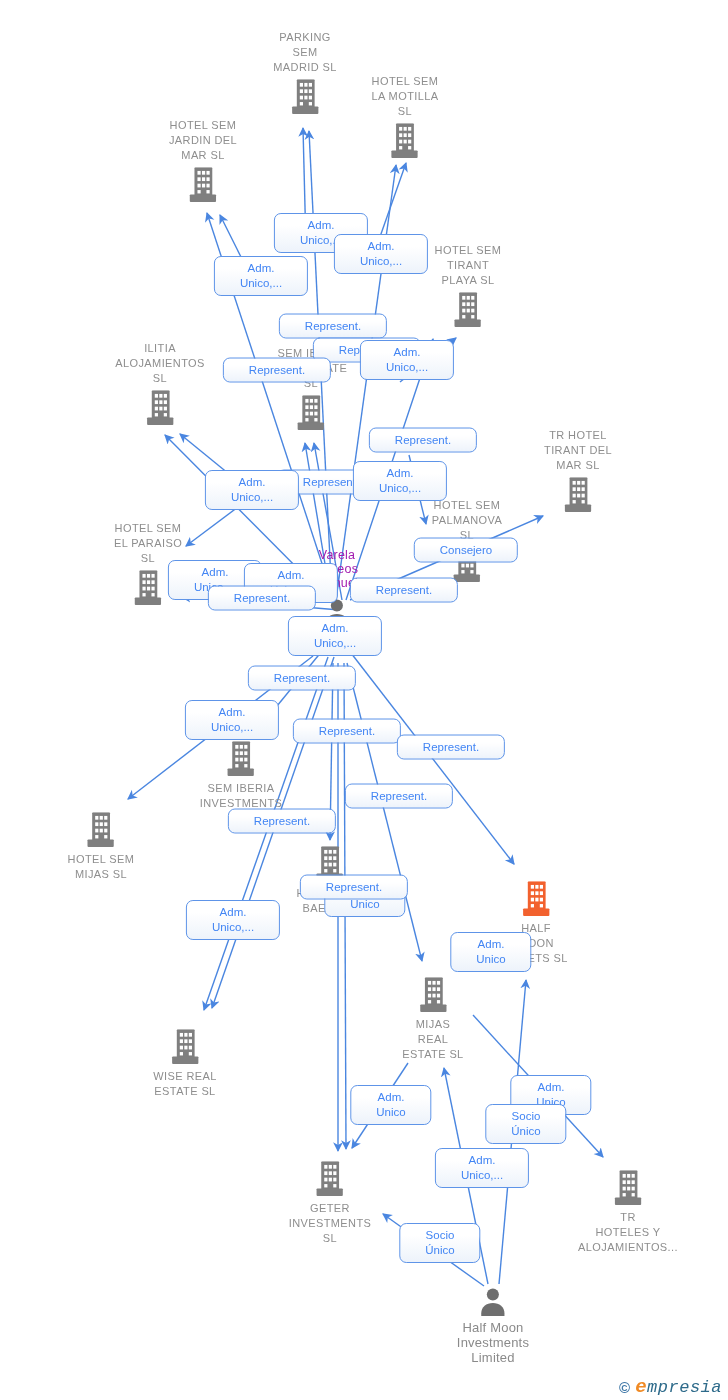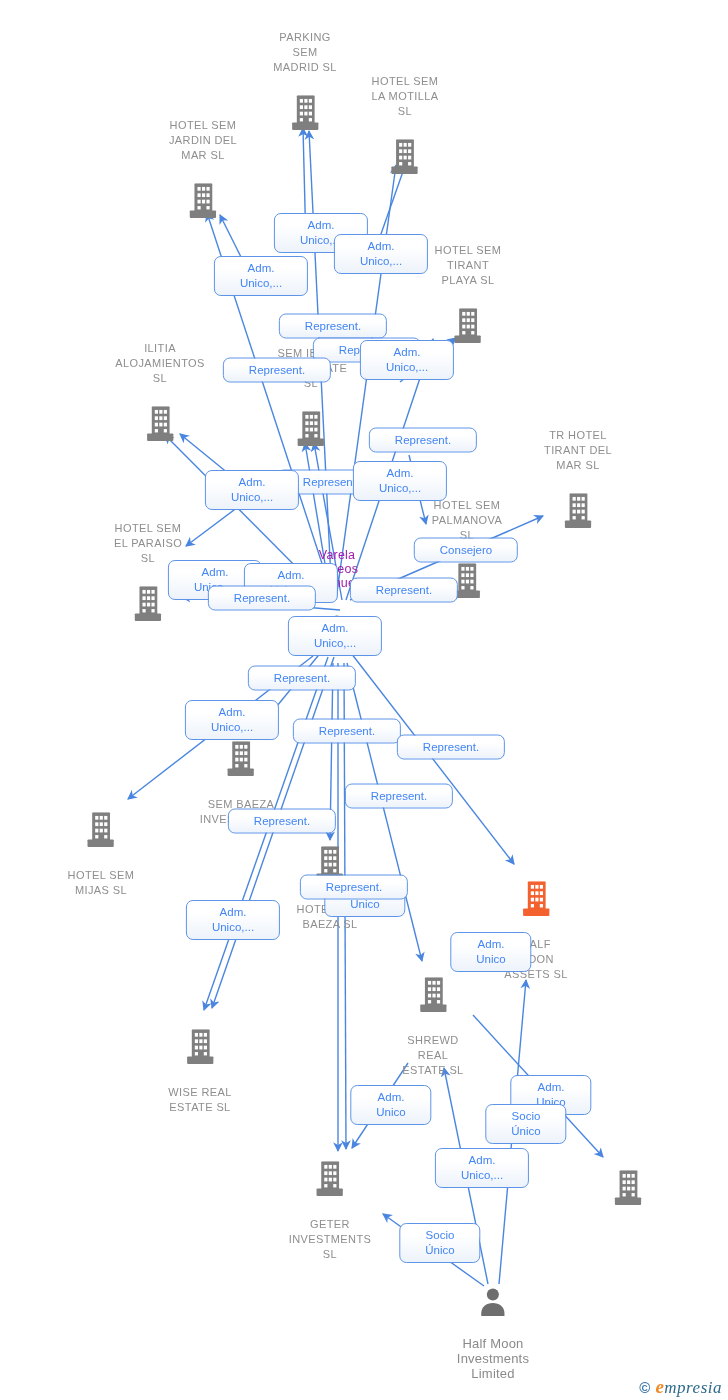--- a/index.html
+++ b/index.html
@@ -1,36 +1,36 @@
 <!DOCTYPE html>
 <html><head>
 <meta charset="utf-8">
 <style>
   html,body{margin:0;padding:0;background:#fff;}
   #canvas{position:relative;width:728px;height:1400px;background:#fff;overflow:hidden;
           font-family:"Liberation Sans",sans-serif;}
   .edges{position:absolute;left:0;top:0;z-index:1;}
   .node{position:absolute;transform:translateX(-50%);display:flex;flex-direction:column;
-        align-items:center;gap:20px;z-index:2;}
+        align-items:center;gap:4px;z-index:2;}
   .nlabel{font-size:11px;line-height:15px;color:#8e8e8e;letter-spacing:.4px;
           text-align:center;white-space:pre-line;}
   .vlabel{font-size:12.5px;line-height:14px;color:#a21caf;letter-spacing:.2px;
           text-align:center;white-space:pre-line;}
   .plabel{font-size:13px;line-height:15px;color:#8a8a8a;letter-spacing:.2px;
           text-align:center;white-space:pre-line;}
   .icon-gray{color:#7f7f7f;}
   .icon-orange{color:#f2612e;}
   .icon-person{color:#6e6e6e;}
   .ebox{position:absolute;transform:translate(-50%,-50%);z-index:3;
         font-size:11.5px;line-height:15px;color:#4285f4;text-align:center;
         white-space:pre-line;background:linear-gradient(180deg,#ffffff 30%,#edf3fb 100%);
         border:1.4px solid #5e94e8;border-radius:7px;padding:4px 25px;margin-left:15px;}
   .logo{position:absolute;right:6px;bottom:2px;z-index:4;display:flex;align-items:center;gap:5px;}
   .logo .cop{font-size:15px;color:#4179a8;font-weight:bold;}
-  .logo .brand{font-family:Liberation Serif, serif;font-style:italic;font-size:17px;
+  .logo .brand{font-family:Liberation Mono, monospace;font-style:italic;font-size:17px;
                color:#2d6a8a;letter-spacing:.5px;text-align:center;}
   .logo .brand .e{color:#f08a24;font-weight:bold;font-size:19px;}
 </style>
 </head>
 <body>
 
 <div id="canvas">
 
   <svg style="position:absolute;width:0;height:0" aria-hidden="true">
     <defs>
@@ -177,21 +177,21 @@
 Manuel</div>
     <svg class="icon-person" width="26" height="28" viewBox="0 0 28 30" style="margin-top:5px">
         <use href="#person"></use>
       </svg>
   </div>
 
   <div class="node" style="left:241px;top:741px">
     <svg class="icon-gray" width="30" height="36" viewBox="0 0 32 38">
         <use href="#bldg"></use>
       </svg>
-    <div class="nlabel">SEM BAEZA
+    <div class="nlabel">SEM IBERIA
 INVESTMENTS</div>
   </div>
   <div class="node" style="left:101px;top:812px">
     <svg class="icon-gray" width="30" height="36" viewBox="0 0 32 38">
         <use href="#bldg"></use>
       </svg>
     <div class="nlabel">HOTEL SEM
 MIJAS  SL</div>
   </div>
   <div class="node" style="left:330px;top:846px">
@@ -206,43 +206,46 @@
         <use href="#bldg"></use>
       </svg>
     <div class="nlabel">HALF
 MOON
 ASSETS  SL</div>
   </div>
   <div class="node" style="left:433px;top:977px">
     <svg class="icon-gray" width="30" height="36" viewBox="0 0 32 38">
         <use href="#bldg"></use>
       </svg>
-    <div class="nlabel">SHREWD
+    <div class="nlabel">MIJAS
 REAL
 ESTATE  SL</div>
   </div>
-  <div class="node" style="left:200px;top:1029px">
+  <div class="node" style="left:185px;top:1029px">
     <svg class="icon-gray" width="30" height="36" viewBox="0 0 32 38">
         <use href="#bldg"></use>
       </svg>
     <div class="nlabel">WISE REAL
 ESTATE  SL</div>
   </div>
   <div class="node" style="left:330px;top:1161px">
     <svg class="icon-gray" width="30" height="36" viewBox="0 0 32 38">
         <use href="#bldg"></use>
       </svg>
     <div class="nlabel">GETER
 INVESTMENTS
 SL</div>
   </div>
   <div class="node" style="left:628px;top:1170px">
     <svg class="icon-gray" width="30" height="36" viewBox="0 0 32 38">
         <use href="#bldg"></use>
       </svg>
+    <div class="nlabel">TR
+HOTELES Y
+ALOJAMIENTOS...</div>
   </div>
   <div class="node" style="left:493px;top:1288px">
     <svg class="icon-person" width="26" height="28" viewBox="0 0 28 30">
         <use href="#person"></use>
       </svg>
     <div class="plabel">Half Moon
 Investments
 Limited</div>
   </div>
 

